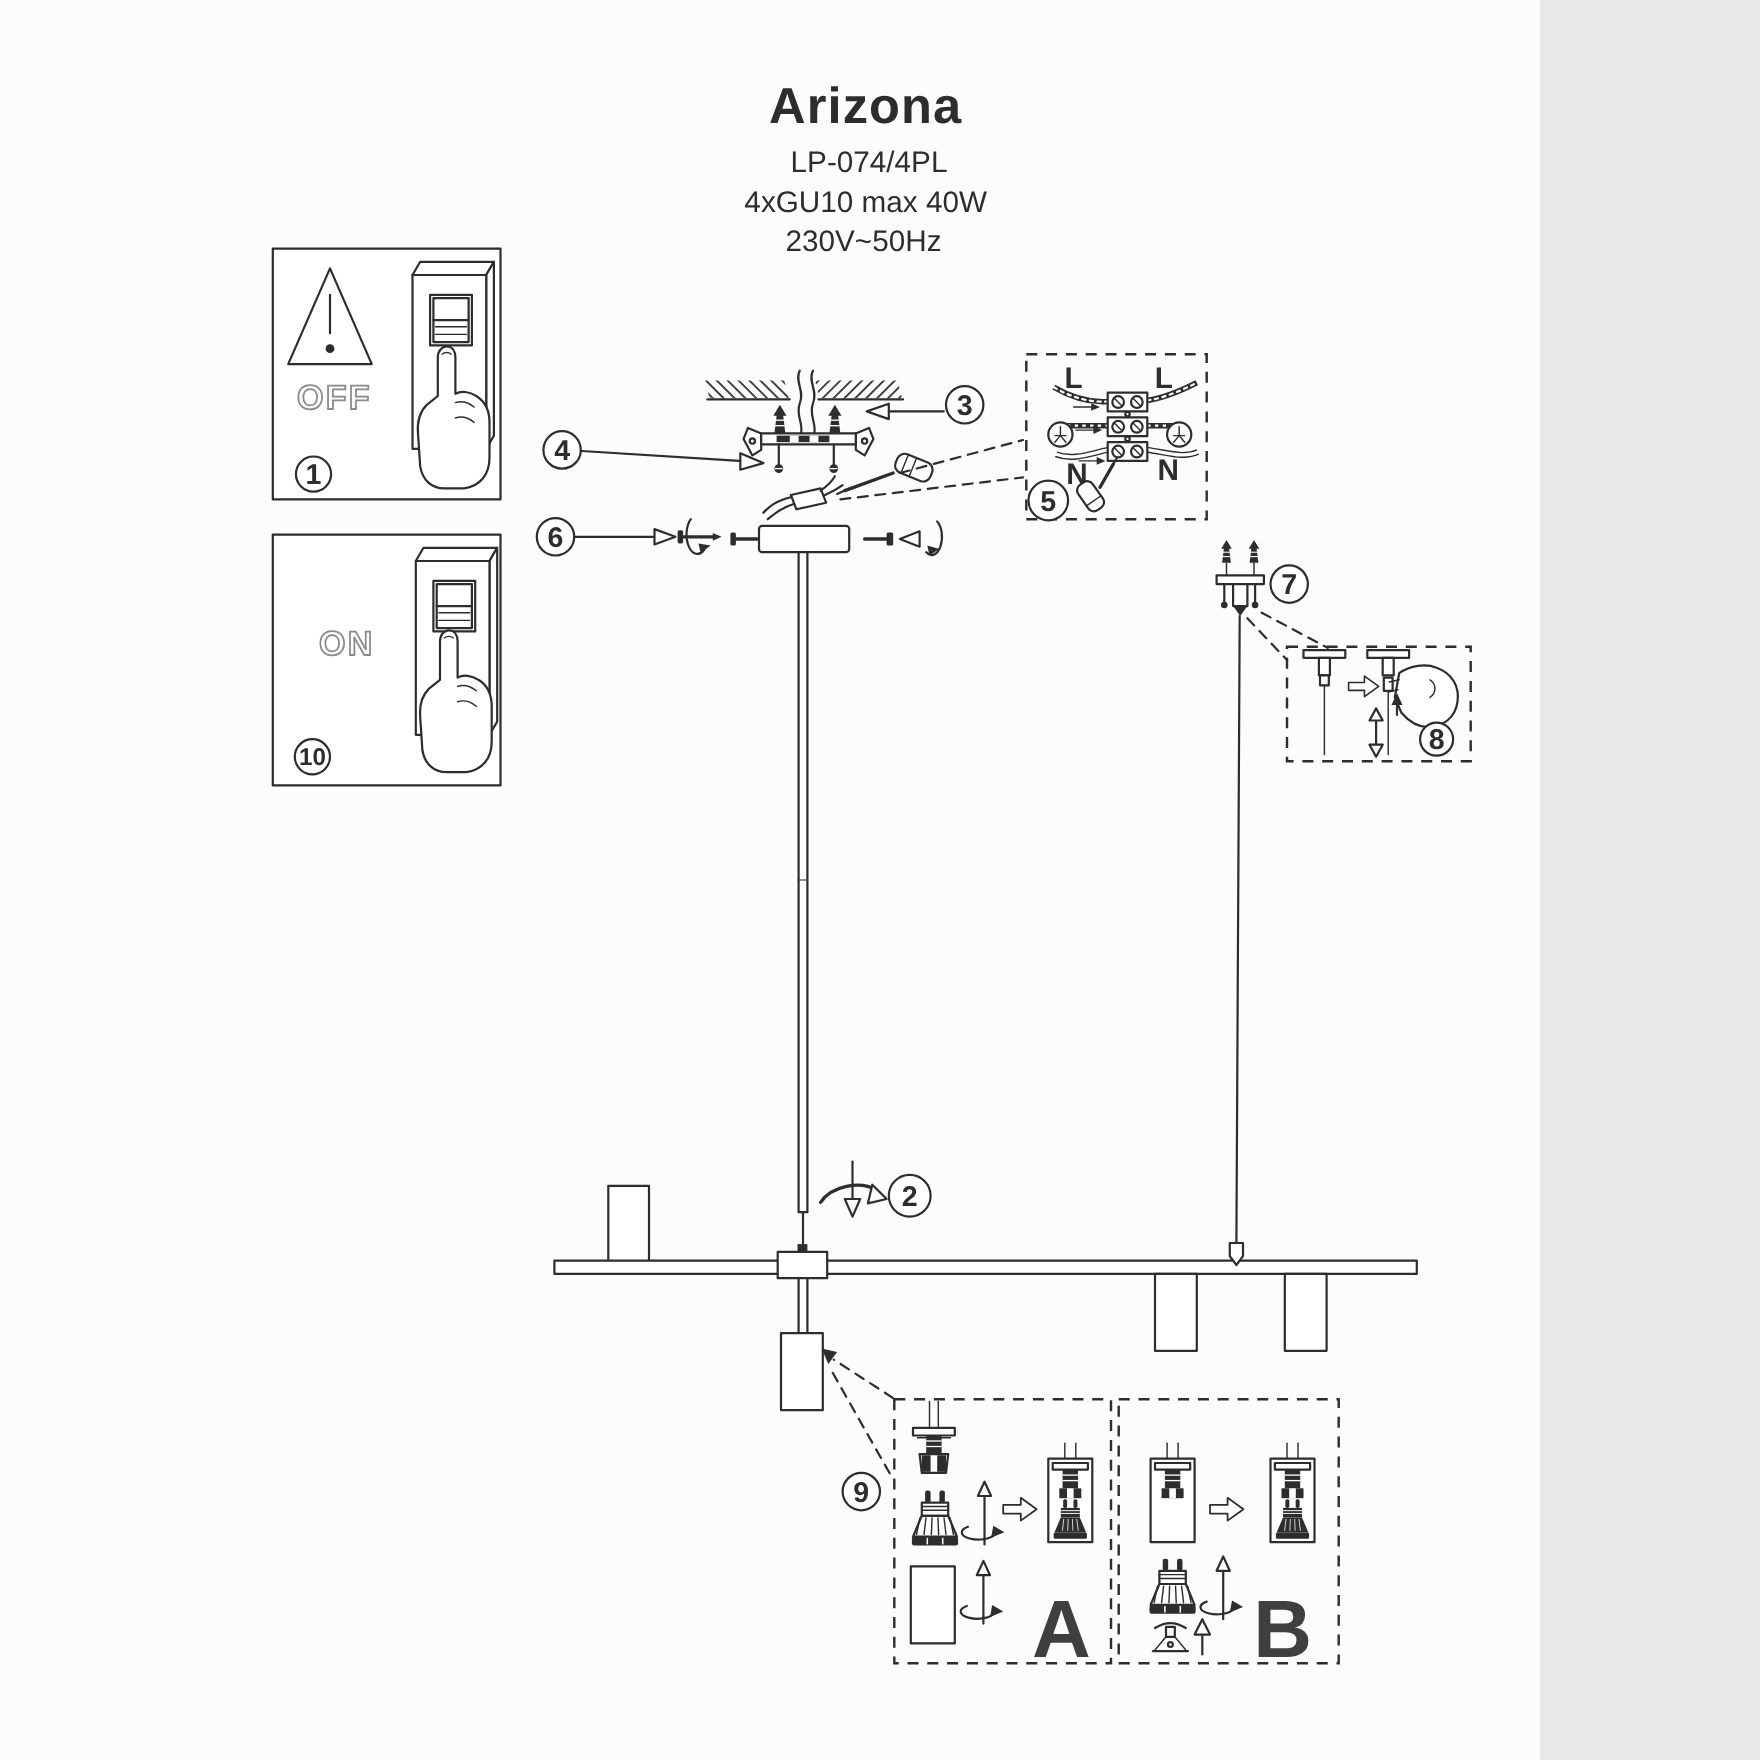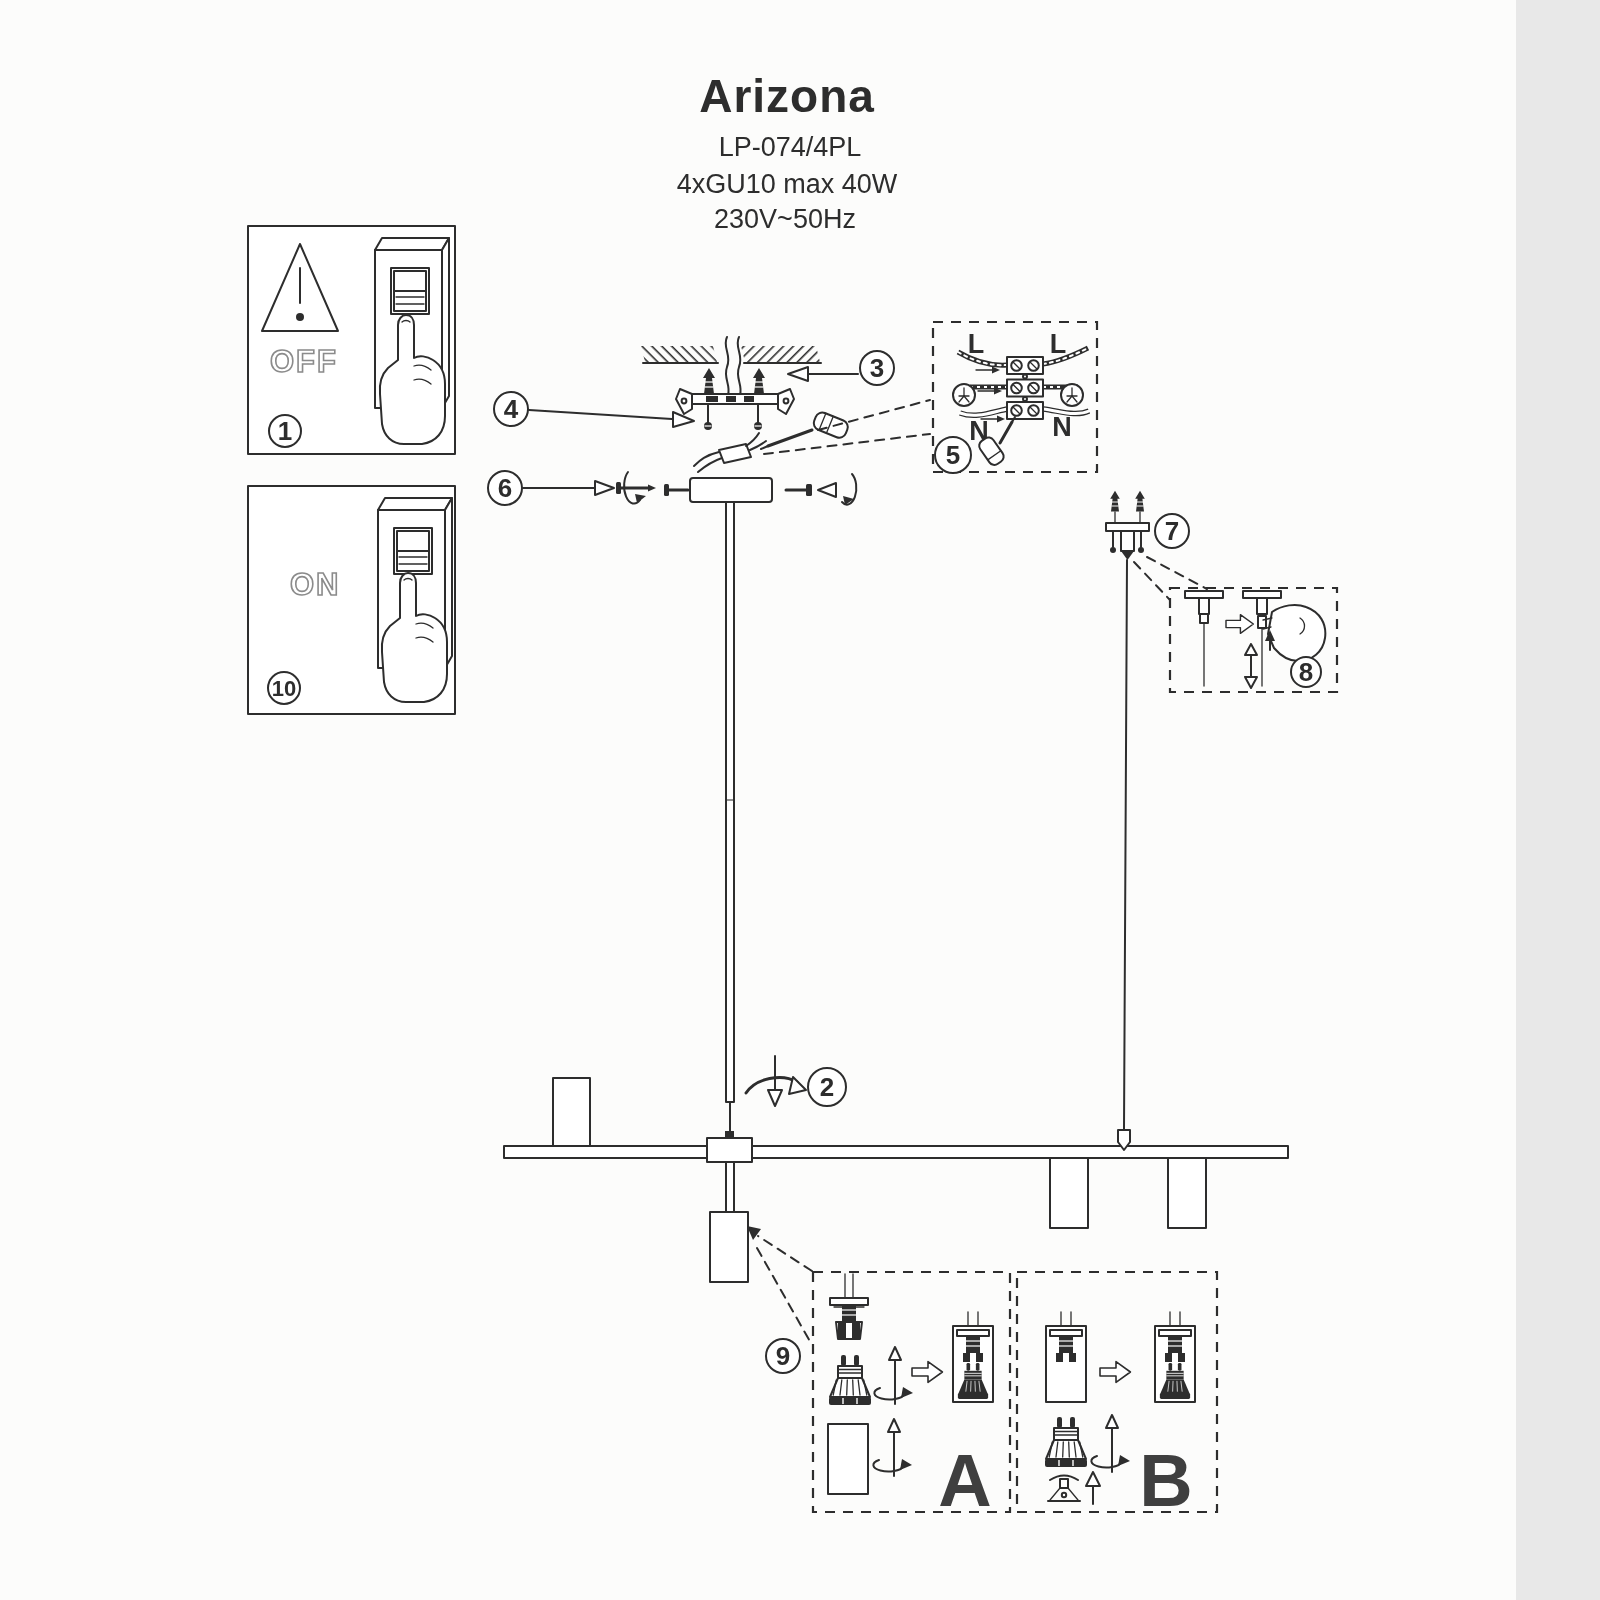--- a/index.html
+++ b/index.html
@@ -1,17 +1,17 @@
 <!DOCTYPE html>
 <html style="--ink: #2d2d2d; --paper: #fcfcfb;"><head>
 <meta charset="utf-8">
 <style>
   :root{ --ink:#2d2d2d; --paper:#fcfcfb; }
   html,body{margin:0;padding:0;background:#e8e8e8;}
-  #page{width:1516px;height:1600px;background:var(--paper);position:relative;overflow:hidden;}
+  #page{width:1400px;height:1600px;background:var(--paper);position:relative;overflow:hidden;}
   svg{display:block;}
   .ln{stroke:var(--ink);stroke-width:2;fill:none;stroke-linecap:round;stroke-linejoin:round;}
   .thin{stroke-width:1.3;}
   .thick{stroke-width:3;}
   .fw{fill:#fff;stroke:var(--ink);stroke-width:2;stroke-linejoin:round;}
   .fd{fill:var(--ink);stroke:none;}
   .dashbox{fill:none;stroke:var(--ink);stroke-width:2.2;stroke-dasharray:10 8;}
   .dashln{fill:none;stroke:var(--ink);stroke-width:2;stroke-dasharray:9 7;stroke-linecap:round;}
   .txt{font-family:"Liberation Sans",sans-serif;fill:var(--ink);}
   .t1{font-size:46px;font-weight:bold;letter-spacing:1px;}

